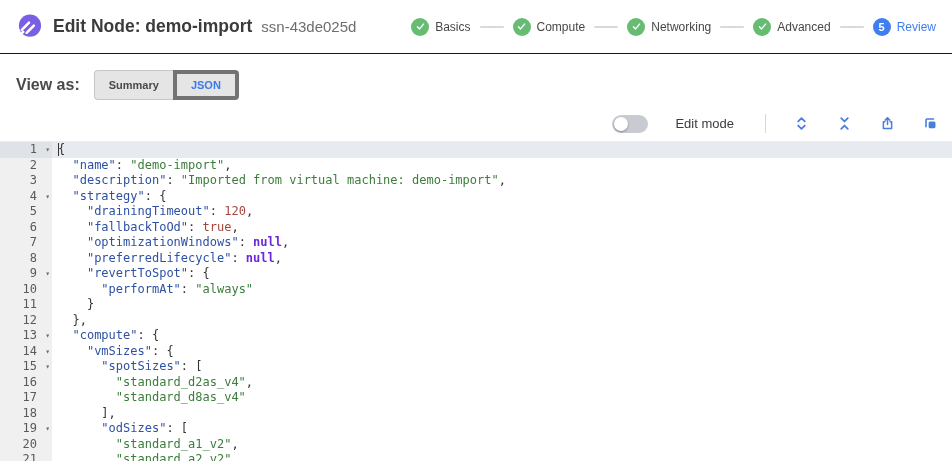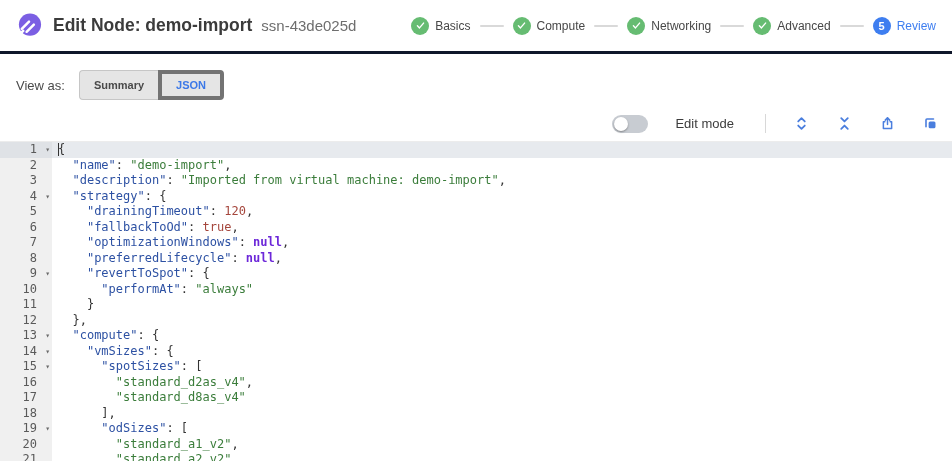--- a/index.html
+++ b/index.html
@@ -1,38 +1,38 @@
 <!DOCTYPE html>
 <html><head>
 <meta charset="utf-8">
 <style>
   * { margin:0; padding:0; box-sizing:border-box; }
   html,body { width:952px; height:474px; background:#fff; overflow:hidden;
               font-family:"Liberation Sans", sans-serif; }
 
   
   .header { height:54px; display:flex; align-items:center; padding:0 16px;
-            border-bottom:3px solid #0f172a; background:#fff; }
+            border-bottom:1px solid #0f172a; background:#fff; }
   .logo { width:27px; height:27px; flex:0 0 auto; }
   .title { font-size:17.5px; font-weight:bold; color:#3b3b3b; margin-left:10px; white-space:nowrap; }
   .subtitle { font-size:15px; color:#6e6e6e; margin-left:9px; white-space:nowrap;text-align:center; }
 
   .stepper { margin-left:auto; display:flex; align-items:center; }
   .step { display:flex; align-items:center; cursor:pointer; }
   .step-icon { width:18px; height:18px; border-radius:50%; display:flex;
                align-items:center; justify-content:center; flex:0 0 auto; }
   .step-icon.done { background:#66bc72; }
   .step-icon.current { background:#3e7ef0; color:#fff; font-size:11px; font-weight:bold; }
   .step-label { font-size:12px; color:#474747; margin-left:6px; white-space:nowrap; }
   .step.current .step-label { color:#3e7ef0; }
   .connector { width:24px; height:2px; background:#d9d9d9; margin:0 9px; border-radius:1px; }
 
   
   .viewas { display:flex; align-items:center; padding:16px 16px 0; }
-  .viewas-label { font-size:13px; font-weight:normal; color:#4a4a4a; margin-right:14px; }
+  .viewas-label { font-size:16px; font-weight:bold; color:#4a4a4a; margin-right:14px; }
   .seg { display:flex; }
   .seg button { font-family:inherit; font-size:11px; font-weight:bold; background:#e5e5e5;
                 padding:5px 14px; cursor:pointer; }
   .seg .btn-summary { color:#4a4a4a; border:1px solid #c6c6c6; border-radius:4px 0 0 4px; border-right:none; }
   .seg .btn-json { color:#3b78e8; border:4px solid #737373; border-radius:0 4px 4px 0; }
 
   
   .toolbar { display:flex; align-items:center; justify-content:flex-end;
              padding:14px 14px 8px; gap:27px; }
   .toggle { width:36px; height:18px; border-radius:9px; background:#c8ccd2; position:relative;

